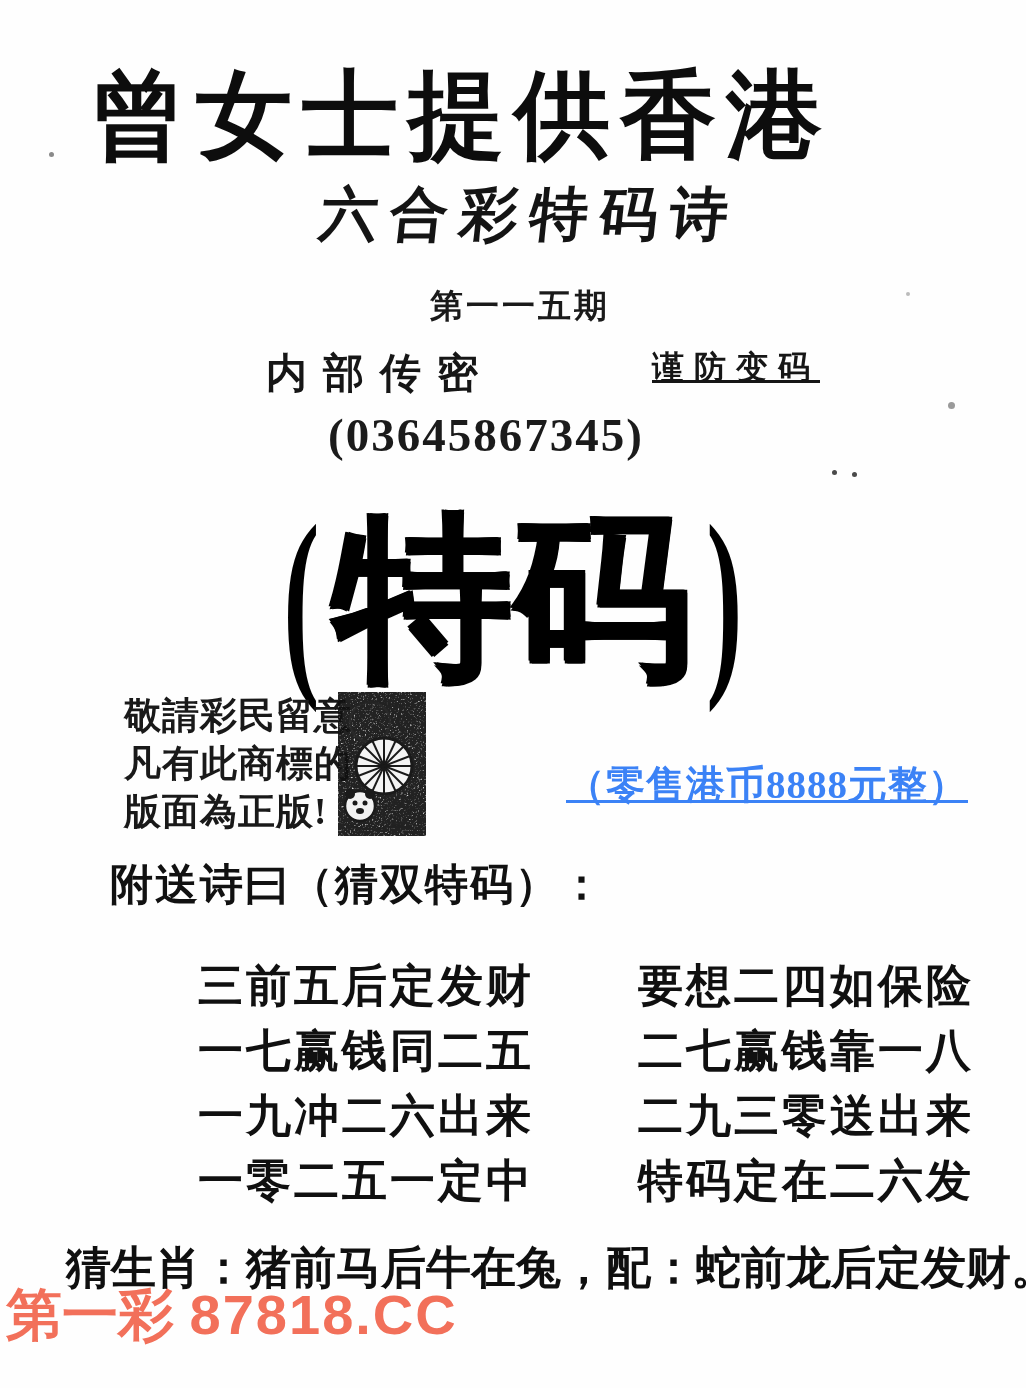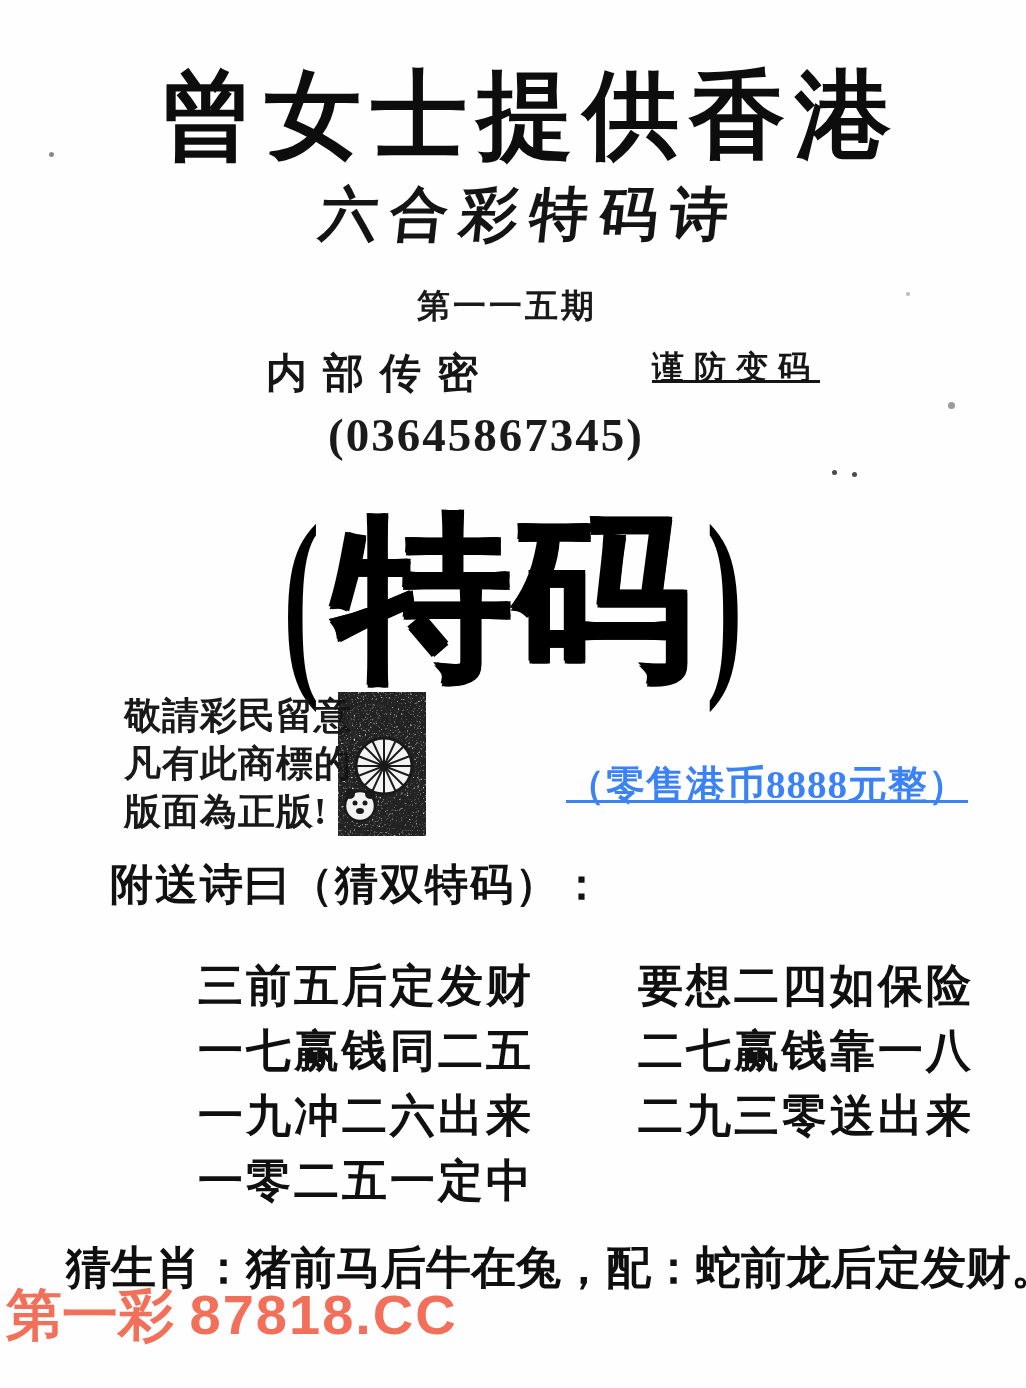--- a/index.html
+++ b/index.html
@@ -11,37 +11,37 @@
     font-family: "Liberation Serif", serif;
     color: #111;
   }
   .page {
     position: absolute; inset: 0;
     background: #fefefe;
   }
   
   .title-1 {
     position: absolute; top: 52px; left: 90px; width: 880px;
-    text-align: center;
+    text-align: left;
     font-size: 96px; font-weight: 700;
     letter-spacing: 10px;
     color: #0d0d0d;
     white-space: nowrap;
   }
   .title-2 {
     position: absolute; top: 176px; left: 90px; width: 880px;
     text-align: center;
     font-size: 58px; font-weight: 700;
     letter-spacing: 12px;
     transform: skewX(-6deg);
     color: #141414;
     white-space: nowrap;
   }
   .issue {
-    position: absolute; top: 284px; left: 0; width: 1014px;
+    position: absolute; top: 284px; left: 13px; width: 1014px;
     text-align: center;
     font-size: 33px; font-weight: 600;
     letter-spacing: 3px;
     color: #1a1a1a;
   }
   .note-left {
     position: absolute; top: 346px; left: 266px;
     font-size: 41px; font-weight: 600;
     letter-spacing: 16px; white-space: nowrap;
     color: #161616;
@@ -211,20 +211,21 @@
   <div class="poem-intro">附送诗曰（猜双特码）：</div>
 
   <div class="poem-grid">
     <div class="poem-line">三前五后定发财</div>
     <div class="poem-line">要想二四如保险</div>
     <div class="poem-line">一七赢钱同二五</div>
     <div class="poem-line">二七赢钱靠一八</div>
     <div class="poem-line">一九冲二六出来</div>
     <div class="poem-line">二九三零送出来</div>
     <div class="poem-line">一零二五一定中</div>
+    <div class="poem-line">特码定在二六发</div>
   </div>
 
   <div class="zodiac">猜生肖：猪前马后牛在兔，配：蛇前龙后定发财。</div>
 
   <div class="footer">
     <span class="brand">第一彩</span>
     <span> </span>
     <span class="site">87818.CC</span>
   </div>
 

